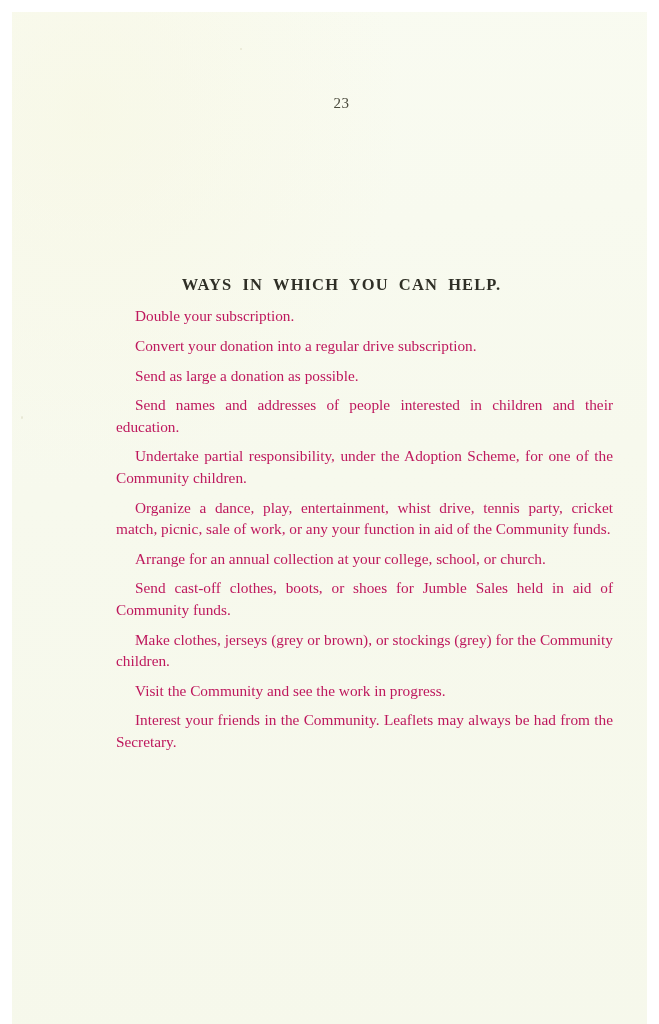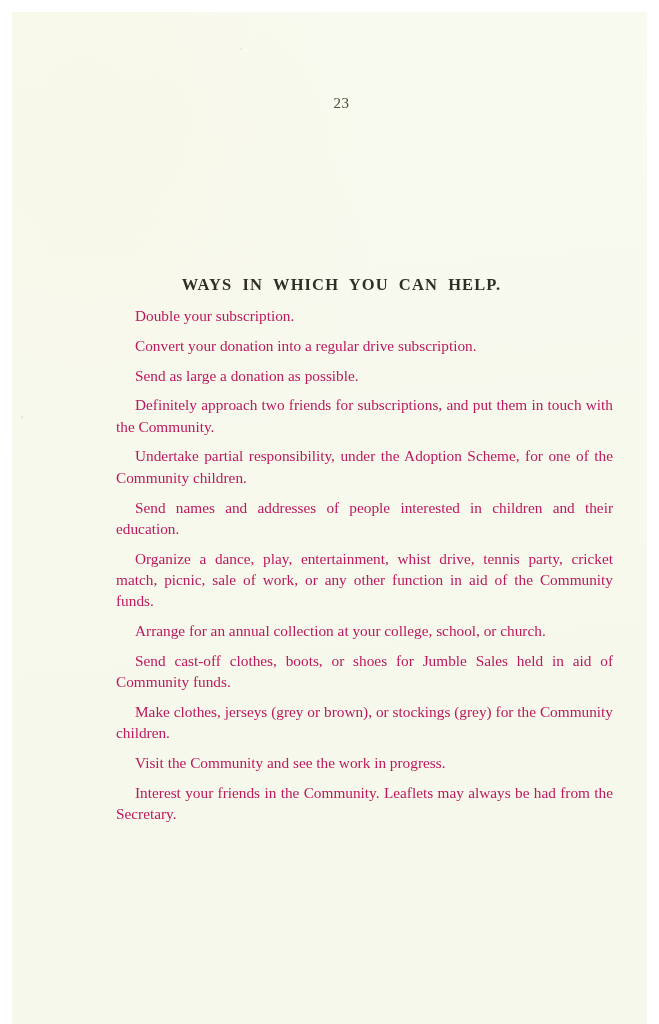--- a/index.html
+++ b/index.html
@@ -107,24 +107,23 @@
   <div class="paper-tint"></div>
 
   <div class="page-number">23</div>
 
   <h1 class="page-heading">WAYS IN WHICH YOU CAN HELP.</h1>
 
   <div class="body-block">
     <p class="para short">Double your subscription.</p>
     <p class="para short">Convert your donation into a regular drive subscription.</p>
     <p class="para short">Send as large a donation as possible.</p>
-    <p class="para justified">Definitely approach two friends for subscriptions, and put them in touch with the Community.</p>
+    <p class="para justified">Send names and addresses of people interested in children and their education.</p>
     <p class="para justified">Undertake partial responsibility, under the Adoption Scheme, for one of the Community children.</p>
-    <p class="para justified">Send names and addresses of people interested in children and their education.</p>
-    <p class="para justified">Organize a dance, play, entertainment, whist drive, tennis party, cricket match, picnic, sale of work, or any other function in aid of the Community funds.</p>
+    <p class="para justified">Organize a dance, play, entertainment, whist drive, tennis party, cricket match, picnic, sale of work, or any your function in aid of the Community funds.</p>
     <p class="para short">Arrange for an annual collection at your college, school, or church.</p>
     <p class="para justified">Send cast-off clothes, boots, or shoes for Jumble Sales held in aid of Community funds.</p>
     <p class="para justified">Make clothes, jerseys (grey or brown), or stockings (grey) for the Community children.</p>
     <p class="para short">Visit the Community and see the work in progress.</p>
     <p class="para justified">Interest your friends in the Community.   Leaflets may always be had from the Secretary.</p>
   </div>
 
   <div class="speck" style="left:228px; top:36px;  width:2px; height:2px;"></div>
   <div class="speck" style="left:9px;   top:404px; width:2px; height:3px;"></div>
   <div class="speck" style="left:650px; top:1003px;width:2px; height:2px;"></div>

